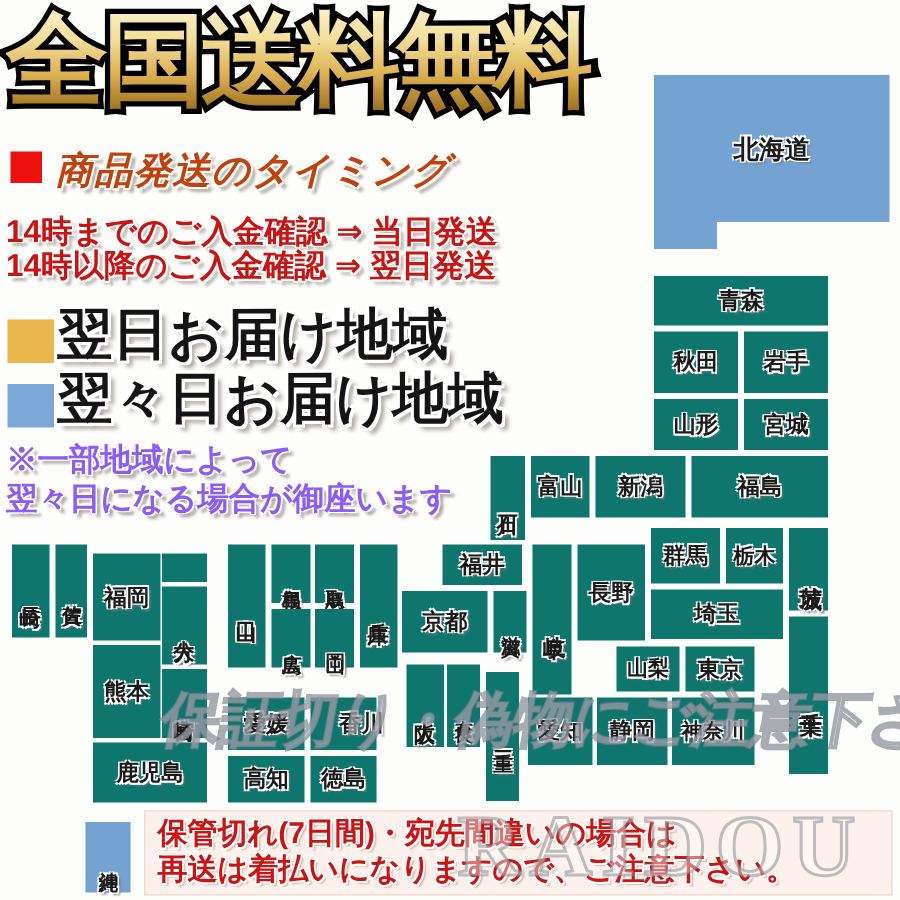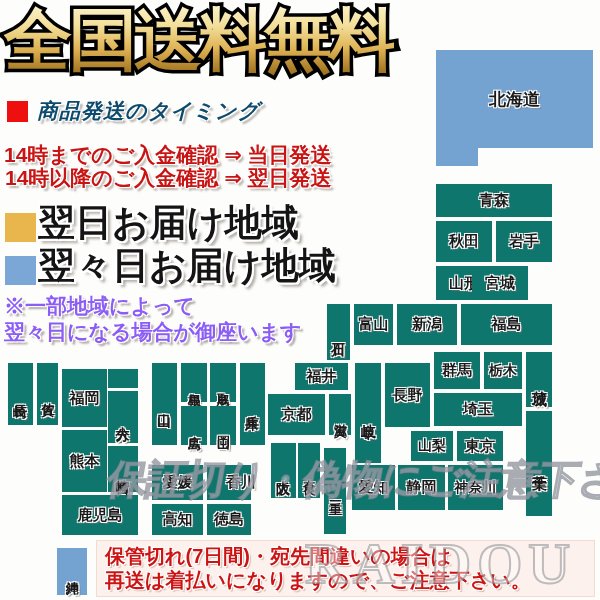--- a/index.html
+++ b/index.html
@@ -13,25 +13,25 @@
   .title-stroke{color:#000;-webkit-text-stroke:7px #000;}
   .title-fill{color:#e0b44e;}
   @supports ((-webkit-background-clip:text) or (background-clip:text)){
     .title-fill{background:linear-gradient(180deg,#fcf6d4 0%,#f3df9a 32%,#ddb152 62%,#8d5f10 100%);
                 -webkit-background-clip:text;background-clip:text;color:transparent;}
   }
 
   
   .bullet{position:absolute;left:7px;top:101px;width:21px;height:21px;background:#ee0f0f;}
   .timing-heading{position:absolute;left:37px;top:97px;font-style:italic;font-weight:bold;
-        font-size:21px;color:#0c4a6e;white-space:nowrap;letter-spacing:1px;
+        font-size:25px;color:#c2410c;white-space:nowrap;letter-spacing:1px;
         text-shadow:-1px -1px 0 #fff,1px -1px 0 #fff,-1px 1px 0 #fff,1px 1px 0 #fff,3px 3px 2px #b5aea8;}
   .red-lines{position:absolute;left:4px;top:143px;font-weight:bold;font-size:21px;line-height:23px;
         color:#c91414;white-space:nowrap;letter-spacing:0;
-        text-shadow:-1px -1px 0 #fff,1px -1px 0 #fff,-1px 1px 0 #fff,1px 1px 0 #fff,3px 3px 2px #b9b3ae;text-align:right;}
+        text-shadow:-1px -1px 0 #fff,1px -1px 0 #fff,-1px 1px 0 #fff,1px 1px 0 #fff,3px 3px 2px #b9b3ae;}
 
   
   .legend-sq{position:absolute;left:5px;width:31px;height:29px;}
   .sq-yellow{top:213px;background:#e9b54d;}
   .sq-blue{top:256px;background:#7aa7d5;}
   .legend-text{position:absolute;left:38px;font-family:Liberation Sans, sans-serif;
         font-weight:bold;font-size:37px;line-height:40px;color:#141414;white-space:nowrap;
         text-shadow:-2px -2px 0 #fff,2px -2px 0 #fff,-2px 2px 0 #fff,2px 2px 0 #fff,4px 4px 3px #a9a49e;}
   .legend-1{top:203px;} .legend-2{top:246px;}
 
@@ -69,21 +69,21 @@
 
 <div id="stage">
 
   <div id="map-layer">
       <div class="pref b" style="left: 436px; top: 50px; width: 157px; height: 98px; font-size: 17px;">北海道</div>
       <div class="pref b" style="left: 436px; top: 148px; width: 42px; height: 18px;"></div>
       <div class="pref y" style="left: 436px; top: 184px; width: 116px; height: 33px;">青森</div>
       <div class="pref y" style="left: 436px; top: 221px; width: 56px; height: 41px;">秋田</div>
       <div class="pref y" style="left: 496px; top: 221px; width: 56px; height: 41px;">岩手</div>
       <div class="pref y" style="left: 436px; top: 266px; width: 56px; height: 34px;">山形</div>
-      <div class="pref y" style="left: 472px; top: 266px; width: 56px; height: 34px;">宮城</div>
+      <div class="pref y" style="left: 496px; top: 266px; width: 56px; height: 34px;">宮城</div>
       <div class="pref y" style="left: 397px; top: 304px; width: 60px; height: 41px;">新潟</div>
       <div class="pref y" style="left: 461px; top: 304px; width: 91px; height: 41px;">福島</div>
       <div class="pref y" style="left: 354px; top: 304px; width: 39px; height: 41px;">富山</div>
       <div class="pref y vert" style="left: 327px; top: 304px; width: 23px; height: 56px; font-size: 14px;">石川</div>
       <div class="pref y" style="left: 295px; top: 363px; width: 53px; height: 27px;">福井</div>
       <div class="pref y" style="left: 434px; top: 352px; width: 46px; height: 37px;">群馬</div>
       <div class="pref y" style="left: 484px; top: 352px; width: 38px; height: 37px; font-size: 14px;">栃木</div>
       <div class="pref y vert" style="left: 526px; top: 352px; width: 26px; height: 55px; font-size: 15px;">茨城</div>
       <div class="pref y" style="left: 385px; top: 363px; width: 45px; height: 64px;">長野</div>
       <div class="pref y vert" style="left: 355px; top: 363px; width: 26px; height: 100px; font-size: 15px;">岐阜</div>

